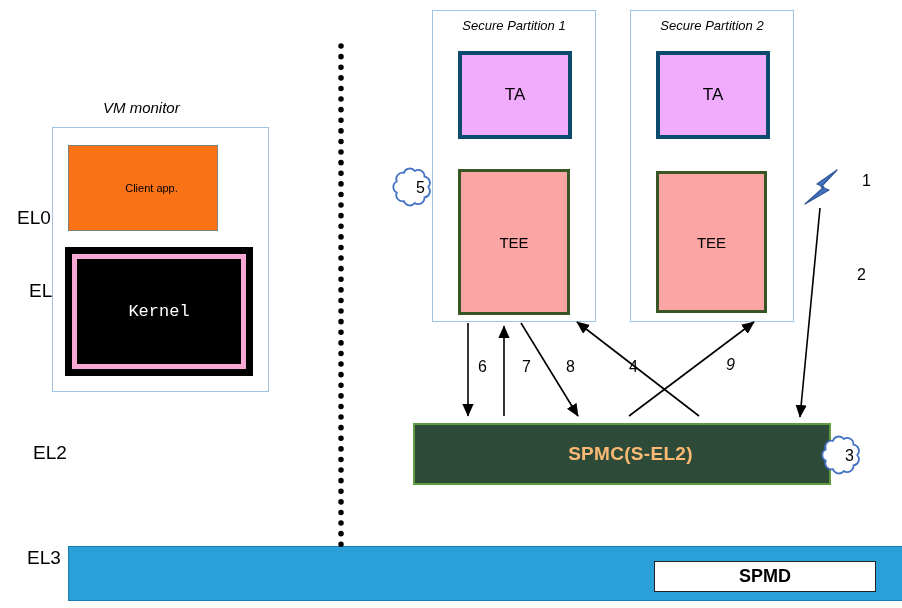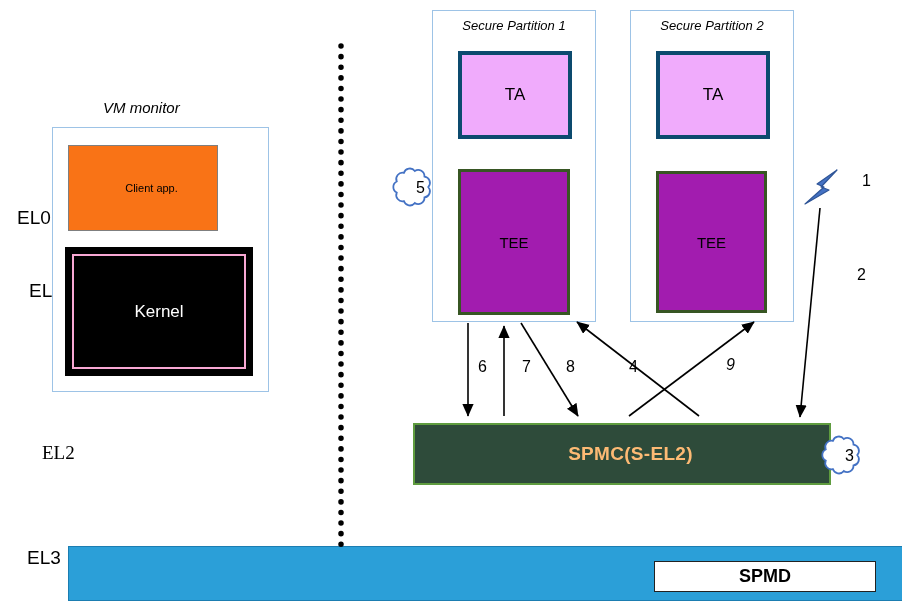--- a/index.html
+++ b/index.html
@@ -4,42 +4,42 @@
 <style>
   html,body { margin:0; padding:0; background:#fff; }
   body { font-family:"Liberation Sans", sans-serif; color:#000; }
   .canvas { position:relative; width:902px; height:608px; background:#fff; overflow:hidden; }
   .abs { position:absolute;padding-left:17px; }
   .el-label { font-size:19px; }
   .vm-title { font-size:15px; font-style:italic; }
   .vm-box { border:1px solid #9dc3e6; background:#fff; }
   .client-app { background:#f97316; border:1px solid #7f7f7f; display:flex; align-items:center; justify-content:center; font-size:11px;text-align:right; }
   .kernel { background:#000; }
-  .kernel-inner { position:absolute; left:7px; top:7px; right:7px; bottom:7px; border:2px solid #f9a8d4; display:flex; align-items:center; justify-content:center; color:#fff; font-size:17px; }
+  .kernel-inner { position:absolute; left:7px; top:7px; right:7px; bottom:7px; border:5px solid #f9a8d4; display:flex; align-items:center; justify-content:center; color:#fff; font-size:17px;font-family:Liberation Mono, monospace; }
   .partition { border:1px solid #9dc3e6; background:#fff; }
   .partition-title { position:absolute; top:7px; left:0; right:0; text-align:center; font-size:13px; font-style:italic; }
   .ta-box { position:absolute; background:#f0abfc; border:4px solid #0c4a6e; display:flex; align-items:center; justify-content:center; font-size:17px; }
-  .tee-box { position:absolute; background:#a21caf; border:3px solid #375623; display:flex; align-items:center; justify-content:center; font-size:15px; }
+  .tee-box { position:absolute; background:#fca5a5; border:3px solid #375623; display:flex; align-items:center; justify-content:center; font-size:15px; }
   .spmc { background:#2e4b3a; border:2px solid #5f9c3f; display:flex; align-items:center; justify-content:center; color:#fdba74; font-weight:bold; font-size:19px; letter-spacing:0.3px; }
   .el3-bar { background:#2b9fd8; border:1px solid #1b7db1; }
   .el3-label { position:absolute; left:0; right:0; top:13px; text-align:center; font-size:17px; }
   .spmd { position:absolute; background:#fff; border:1px solid #222; display:flex; align-items:center; justify-content:center; font-size:18px; font-weight:bold; }
   .num { font-size:16px; }
   .num-center { transform:translate(-50%,-50%); }
   .italic { font-style:italic; }
   svg.overlay { position:absolute; left:0; top:0; pointer-events:none; }
 </style>
 </head>
 <body>
 
 <div class="canvas">
 
   <div class="abs el-label" style="left:0; top:170px;margin-top:37px;">EL0</div>
   <div class="abs el-label" style="left:12px; top:280px;">EL1</div>
-  <div class="abs el-label" style="left:25px; top:442px;font-family:Liberation Serif, serif;">EL2</div>
+  <div class="abs el-label" style="left:16px; top:442px;">EL2</div>
   <div class="abs el-label" style="left:10px; top:547px;">EL3</div>
 
   <div class="abs vm-title" style="left:86px; top:99px;">VM monitor</div>
   <div class="abs vm-box" style="left:52px; top:127px; width:198px; height:263px;">
     <div class="client-app abs" style="left:15px; top:17px; width:131px; height:84px;">Client app.</div>
     <div class="kernel abs" style="left:12px; top:119px; width:171px; height:129px;">
       <div class="kernel-inner">Kernel</div>
     </div>
   </div>
 

